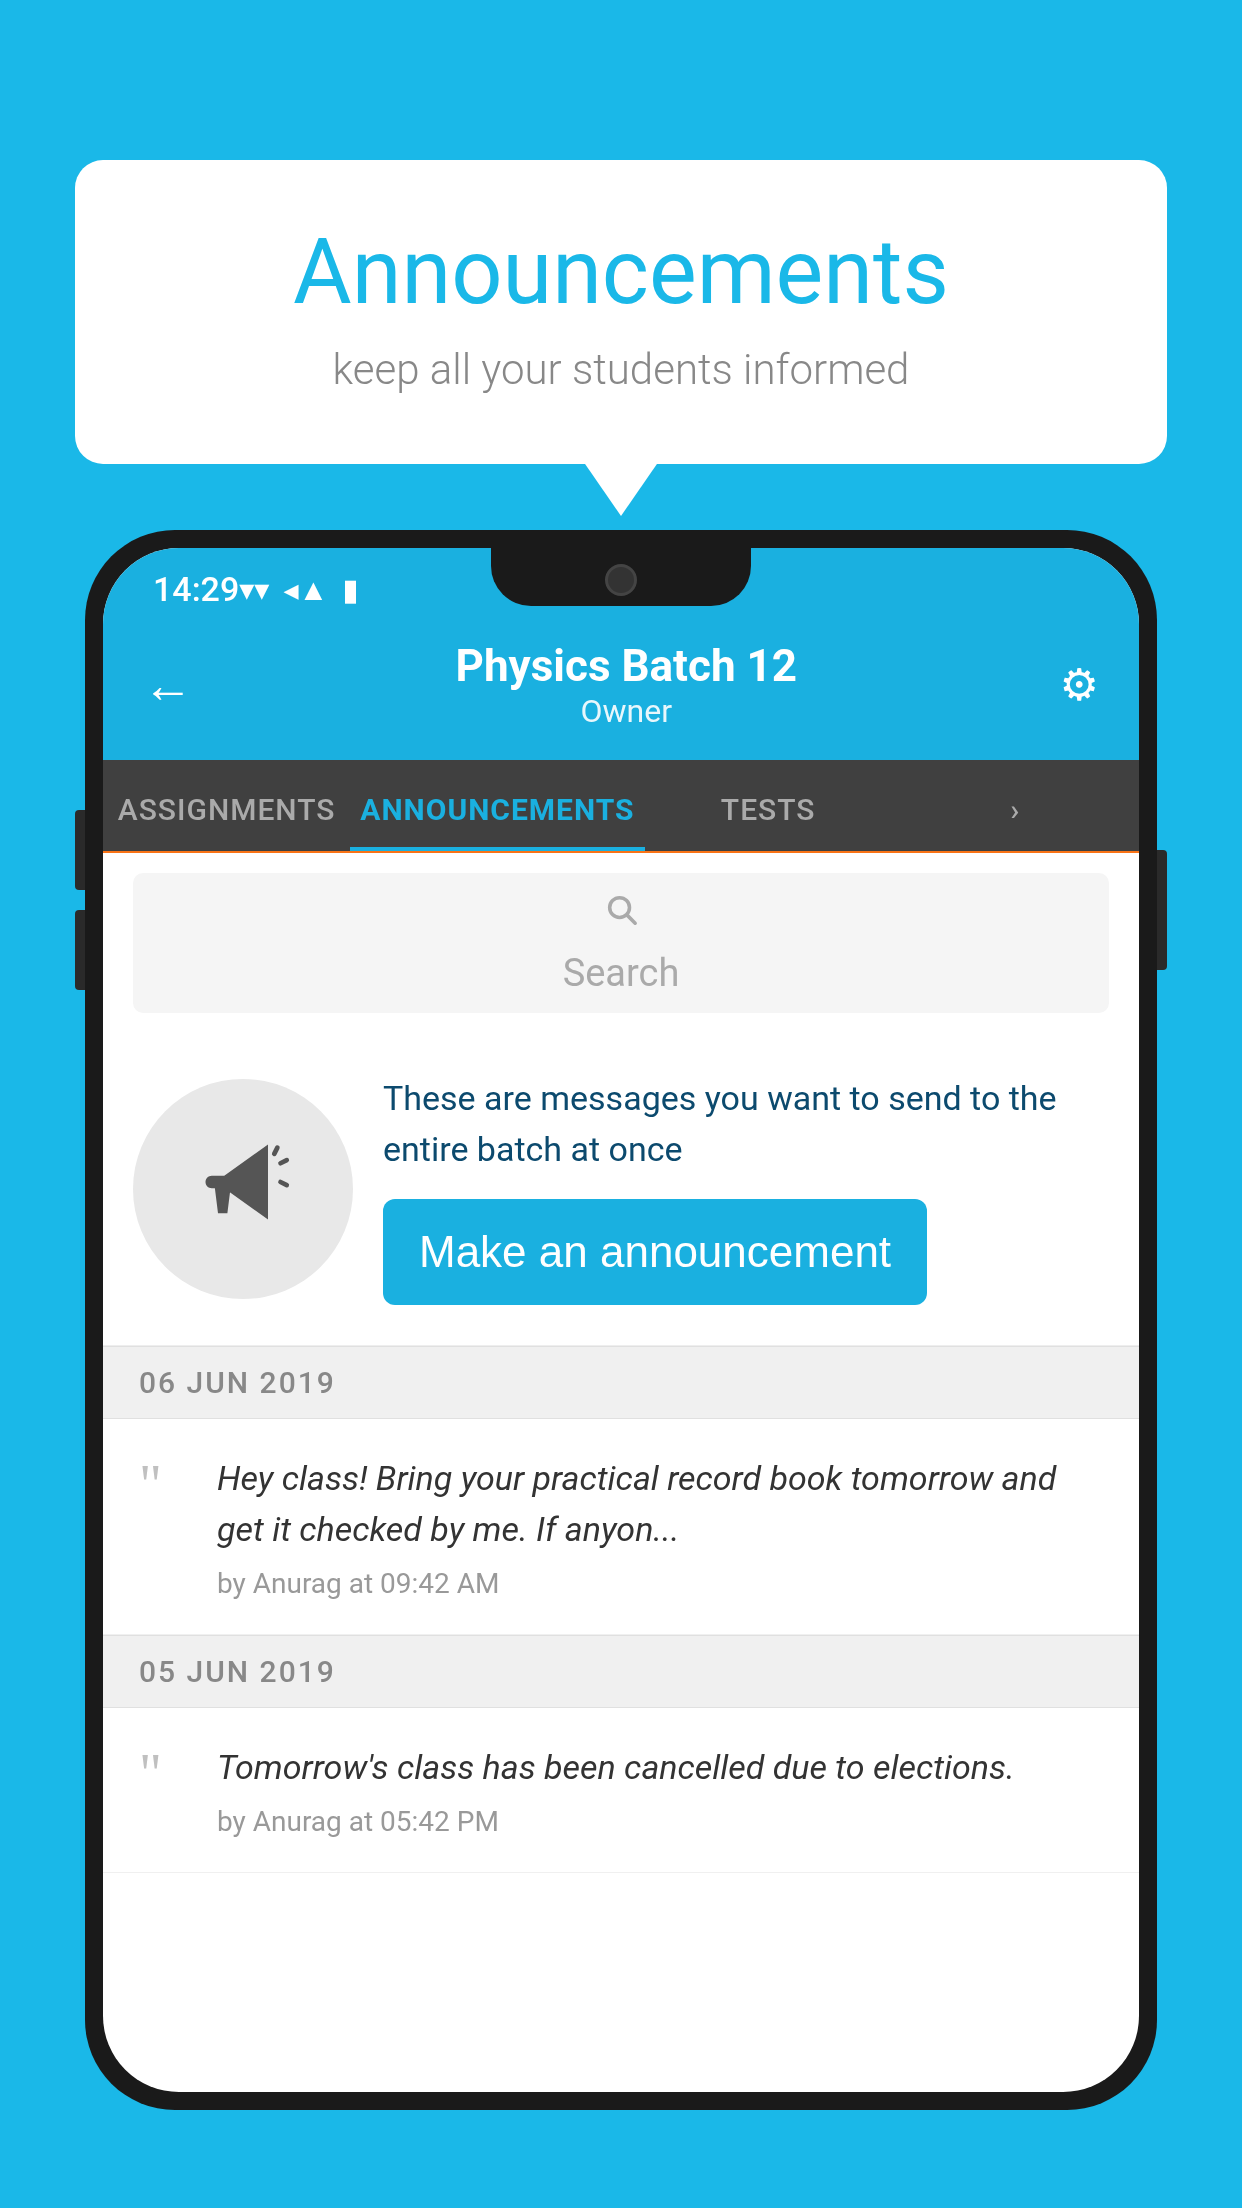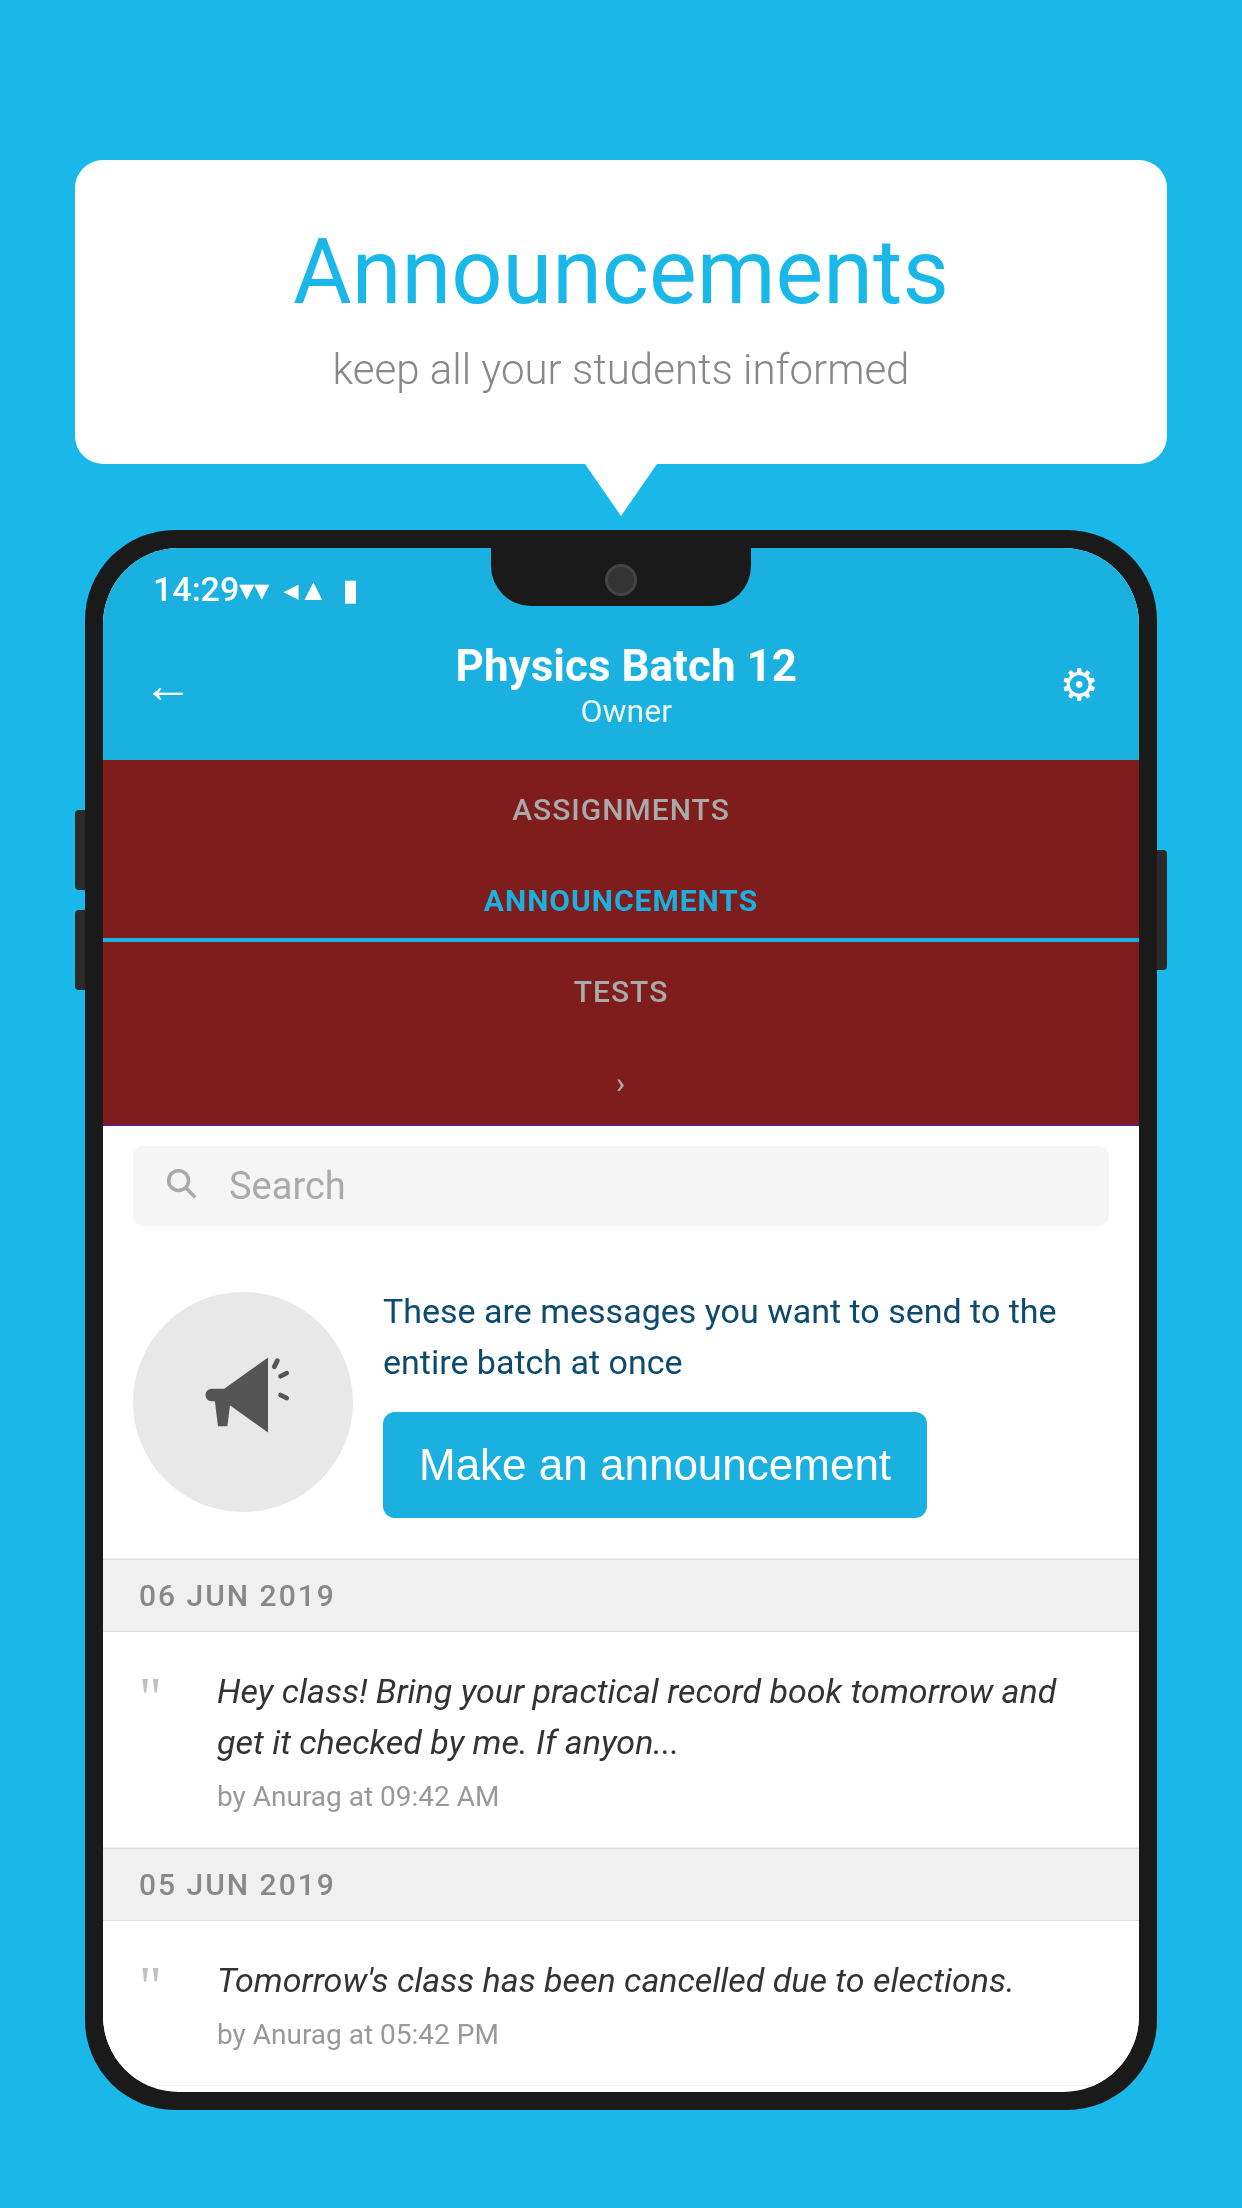--- a/index.html
+++ b/index.html
@@ -170,24 +170,23 @@
       font-weight: 400;
     }
 
     .header-settings {
       color: white;
       font-size: 44px;
     }
 
     
     .tabs-bar {
-      background: #7f1d1d;
-      display: flex;
-      border-bottom: 2px solid #701a75;
-      flex-direction: column;
+      background: #404040;
+      display: flex;
+      border-bottom: 2px solid #f97316;
     }
 
     .tab-item {
       flex: 1;
       text-align: center;
       padding: 32px 10px 24px;
       font-size: 30px;
       color: #aaa;
       font-weight: 500;
       letter-spacing: 1px;
@@ -214,21 +213,22 @@
       background: white;
       padding: 20px 30px;
     }
 
     .search-bar {
       background: #f5f5f5;
       border-radius: 10px;
       display: flex;
       align-items: center;
       padding: 18px 30px;
-      gap: 32px;
+      gap: 16px;
+      flex-direction: column;
     }
 
     .search-icon-svg {
       color: #aaa;
       font-size: 38px;
     }
 
     .search-placeholder {
       color: #aaa;
       font-size: 38px;

